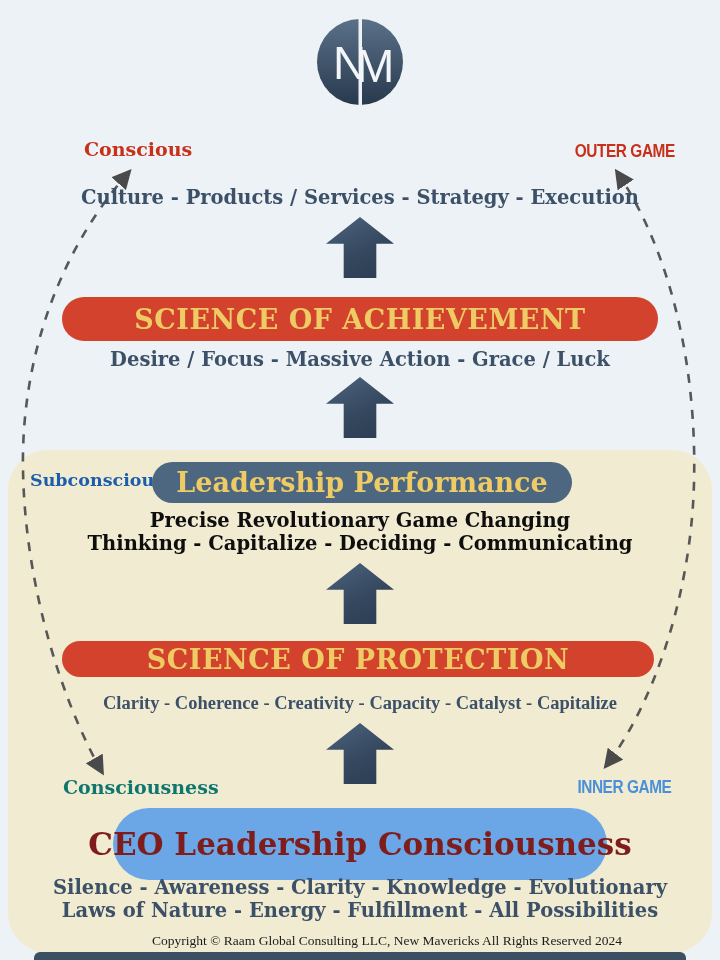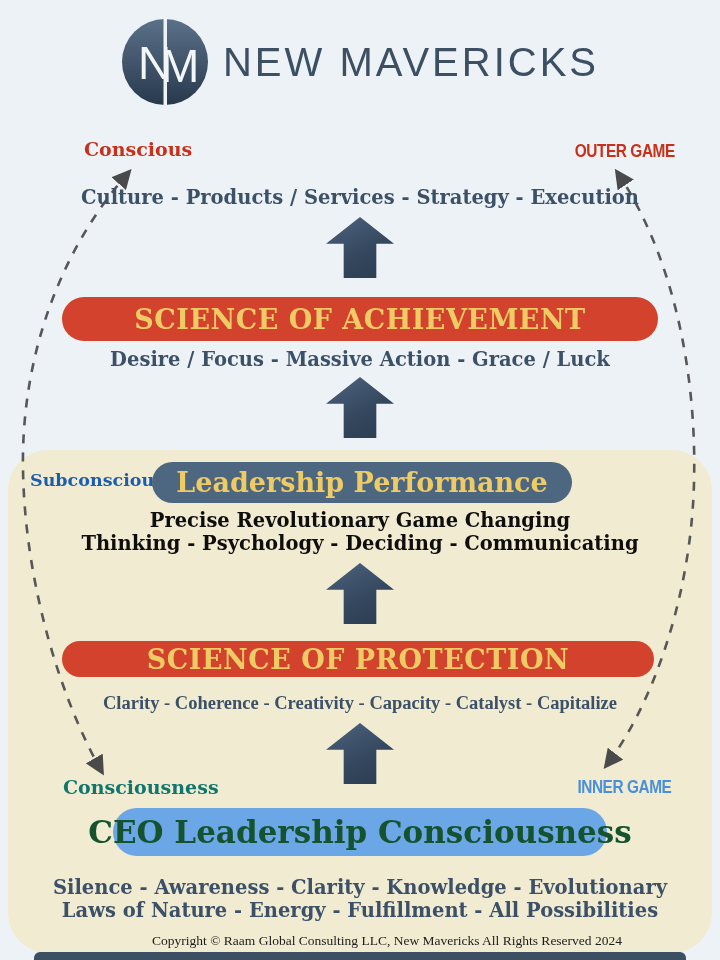--- a/index.html
+++ b/index.html
@@ -68,46 +68,45 @@
           <stop offset="0" stop-color="#5a7189"></stop>
             <stop offset="1" stop-color="#28394d"></stop>
         </linearGradient>
       </defs>
       <circle cx="44" cy="44" r="43" fill="url(#lg)"></circle>
       <rect x="42.5" y="1" width="3.5" height="28" fill="#edf2f6"></rect>
       <rect x="42.5" y="59" width="3.5" height="28" fill="#edf2f6"></rect>
       <text x="17" y="61" font-family="Liberation Sans, sans-serif" font-size="46" fill="#f3f6f9">N</text>
       <text x="40" y="64" font-family="Liberation Sans, sans-serif" font-size="46" fill="#f3f6f9">M</text>
     </svg>
-    <div class="brand">NEW MAVERICKS</div>
   </div>
 
   <div class="side-label serif" style="left:84px;top:138px;font-size:19px;color:#c8301a;">Conscious</div>
   <div class="side-label cond" style="left:568px;top:141px;font-size:17.5px;color:#c8301a;">OUTER GAME</div>
   <div class="subline" style="top:186px;font-size:19.5px;">Culture  -  Products / Services  -  Strategy  -  Execution</div>
 
   <div class="block-arrow" style="top:217px;"></div>
 
   <div class="pill red" style="left:62px;top:297px;width:596px;height:44px;font-size:27px;letter-spacing:0.5px;">SCIENCE OF ACHIEVEMENT</div>
   <div class="subline" style="top:348px;font-size:19.5px;">Desire / Focus  -  Massive Action  -  Grace / Luck</div>
 
   <div class="block-arrow" style="top:377px;"></div>
 
   <div class="side-label serif" style="left:30px;top:470px;font-size:17.5px;color:#1d5dad;">Subconscious</div>
   <div class="pill navy" style="left:152px;top:462px;width:420px;height:41px;font-size:27px;">Leadership Performance</div>
   <div class="subline dark" style="top:509px;font-size:19.5px;">Precise Revolutionary Game Changing</div>
-  <div class="subline dark" style="top:532px;font-size:19.5px;">Thinking  -  Psychology  -  Deciding  -  Communicating</div>
+  <div class="subline dark" style="top:532px;font-size:19.5px;">Thinking  -  Capitalize  -  Deciding  -  Communicating</div>
 
   <div class="block-arrow" style="top:563px;"></div>
 
   <div class="pill red" style="left:62px;top:641px;width:592px;height:36px;font-size:27px;letter-spacing:0.5px;">SCIENCE OF PROTECTION</div>
   <div class="subline" style="top:693px;font-size:18.5px;font-family:Liberation Serif, serif;">Clarity  -  Coherence  -  Creativity  -  Capacity  -  Catalyst  -  Capitalize</div>
 
   <div class="block-arrow" style="top:723px;"></div>
 
   <div class="side-label serif" style="left:63px;top:776px;font-size:19px;color:#0f766e;">Consciousness</div>
   <div class="side-label cond" style="left:571px;top:777px;font-size:17.5px;color:#4a90d8;">INNER GAME</div>
-  <div class="pill blue" style="left:113px;top:808px;width:494px;height:48px;font-size:31px;color:#14532d;">CEO Leadership Consciousness</div>
+  <div class="pill blue" style="left:113px;top:808px;width:494px;height:72px;font-size:31px;color:#7f1d1d;">CEO Leadership Consciousness</div>
   <div class="subline" style="top:876px;font-size:19.5px;">Silence  -  Awareness  -  Clarity  -  Knowledge  -  Evolutionary</div>
   <div class="subline" style="top:899px;font-size:19.5px;">Laws of Nature  -  Energy  -  Fulfillment  -  All Possibilities</div>
 
   <div class="copyright" style="top:933px;">Copyright © Raam Global Consulting LLC, New Mavericks All Rights Reserved 2024</div>
 </div>
 
 </body></html>

